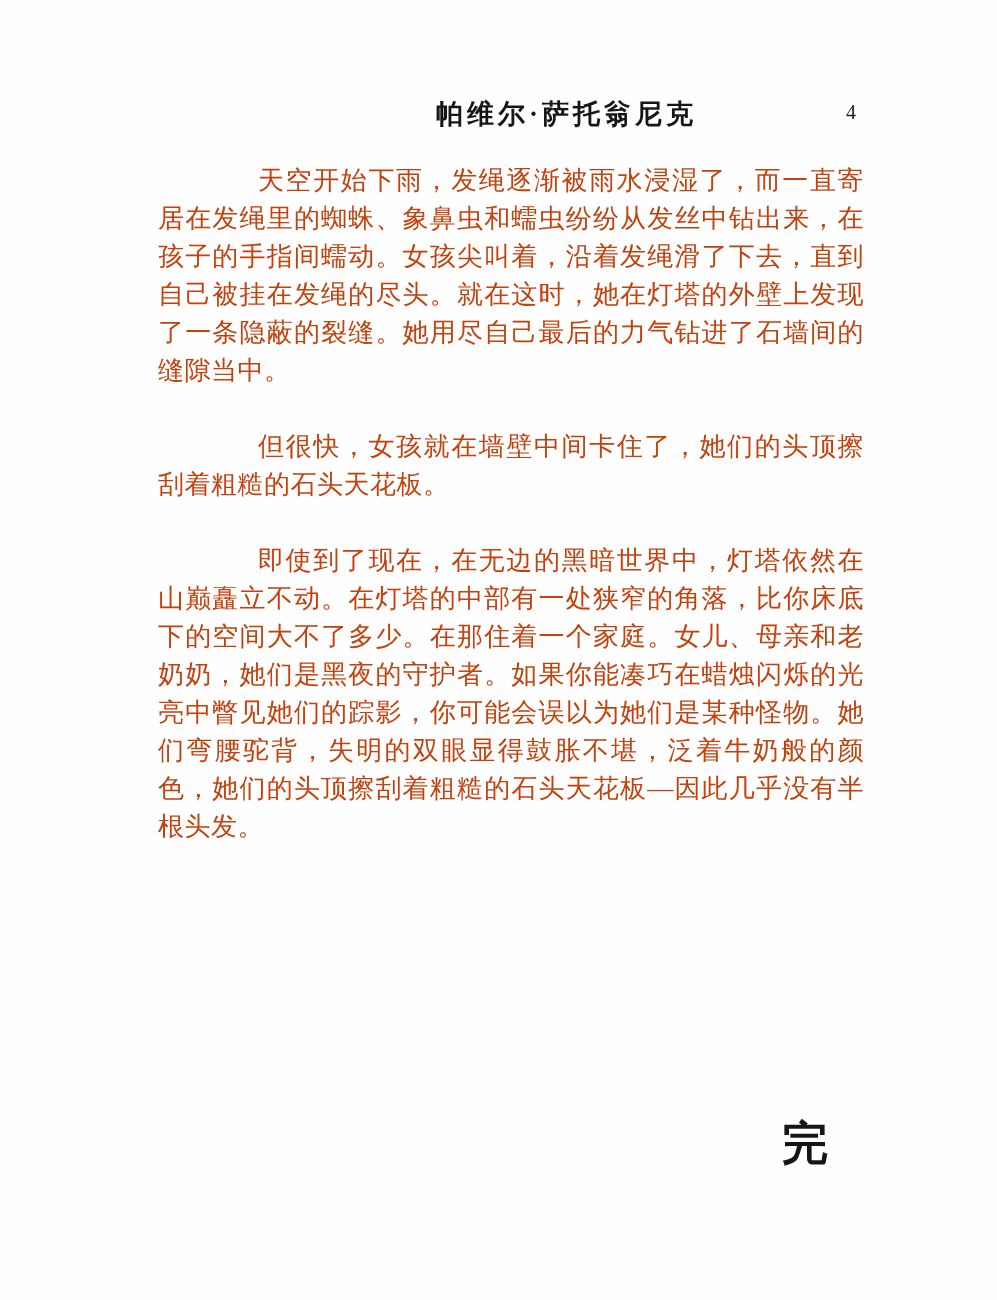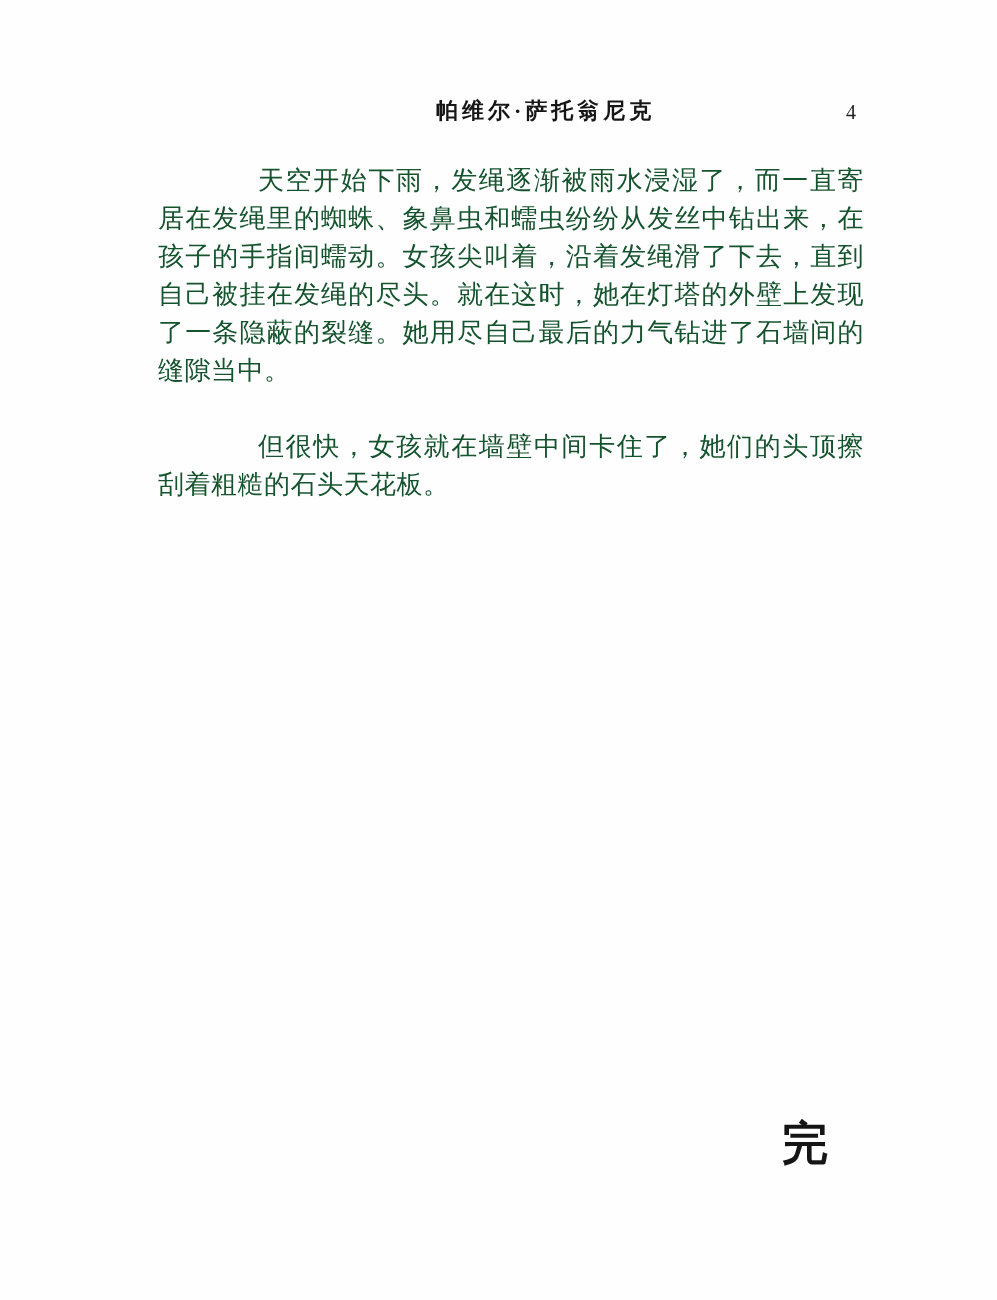--- a/index.html
+++ b/index.html
@@ -20,21 +20,21 @@
     position: absolute;
     top: 96px;
     left: 0;
     width: 997px;
     height: 40px;
   }
   .running-title {
     position: absolute;
     left: 436px;
     top: 0;
-    font-size: 22px;
+    font-size: 27px;
     letter-spacing: 4px;
     font-weight: 600;
     white-space: nowrap;
     color: #161616;
   }
   .page-number {
     position: absolute;
     left: 846px;
     top: 5px;
     font-size: 20px;
@@ -48,21 +48,21 @@
   }
   .text-block p {
     margin: 0 0 38px 0;
     font-size: 26px;
     line-height: 38px;
     letter-spacing: 0.5px;
     text-align: justify;
     text-indent: 100px;
     text-justify: inter-ideograph;
     font-weight: 500;
-    color: #14532d;
+    color: #c2410c;
   }
   .end-mark {
     position: absolute;
     left: 779px;
     top: 1113px;
     width: 52px;
     font-size: 46px;
     font-weight: 600;
     text-align: center;
     color: #151515;
@@ -74,17 +74,18 @@
 <div class="page">
 
   <div class="running-header">
     <div class="running-title">帕维尔·萨托翁尼克</div>
     <div class="page-number">4</div>
   </div>
 
   <div class="text-block">
     <p>天空开始下雨，发绳逐渐被雨水浸湿了，而一直寄居在发绳里的蜘蛛、象鼻虫和蠕虫纷纷从发丝中钻出来，在孩子的手指间蠕动。女孩尖叫着，沿着发绳滑了下去，直到自己被挂在发绳的尽头。就在这时，她在灯塔的外壁上发现了一条隐蔽的裂缝。她用尽自己最后的力气钻进了石墙间的缝隙当中。</p>
     <p>但很快，女孩就在墙壁中间卡住了，她们的头顶擦刮着粗糙的石头天花板。</p>
+    <p>即使到了现在，在无边的黑暗世界中，灯塔依然在山巅矗立不动。在灯塔的中部有一处狭窄的角落，比你床底下的空间大不了多少。在那住着一个家庭。女儿、母亲和老奶奶，她们是黑夜的守护者。如果你能凑巧在蜡烛闪烁的光亮中瞥见她们的踪影，你可能会误以为她们是某种怪物。她们弯腰驼背，失明的双眼显得鼓胀不堪，泛着牛奶般的颜色，她们的头顶擦刮着粗糙的石头天花板—因此几乎没有半根头发。</p>
   </div>
 
   <div class="end-mark">完</div>
 
 </div>
 
 </body></html>

